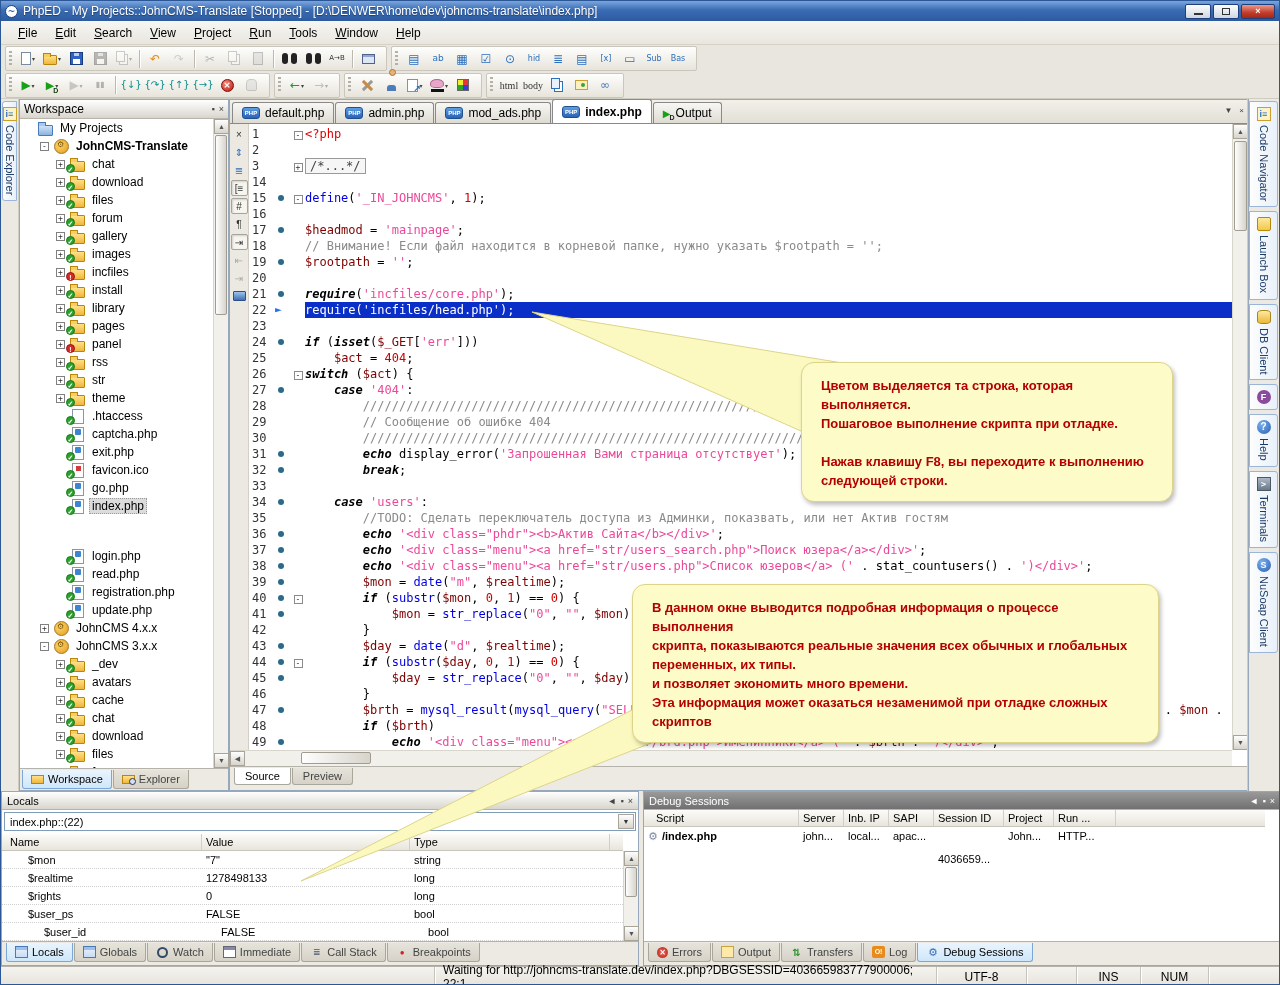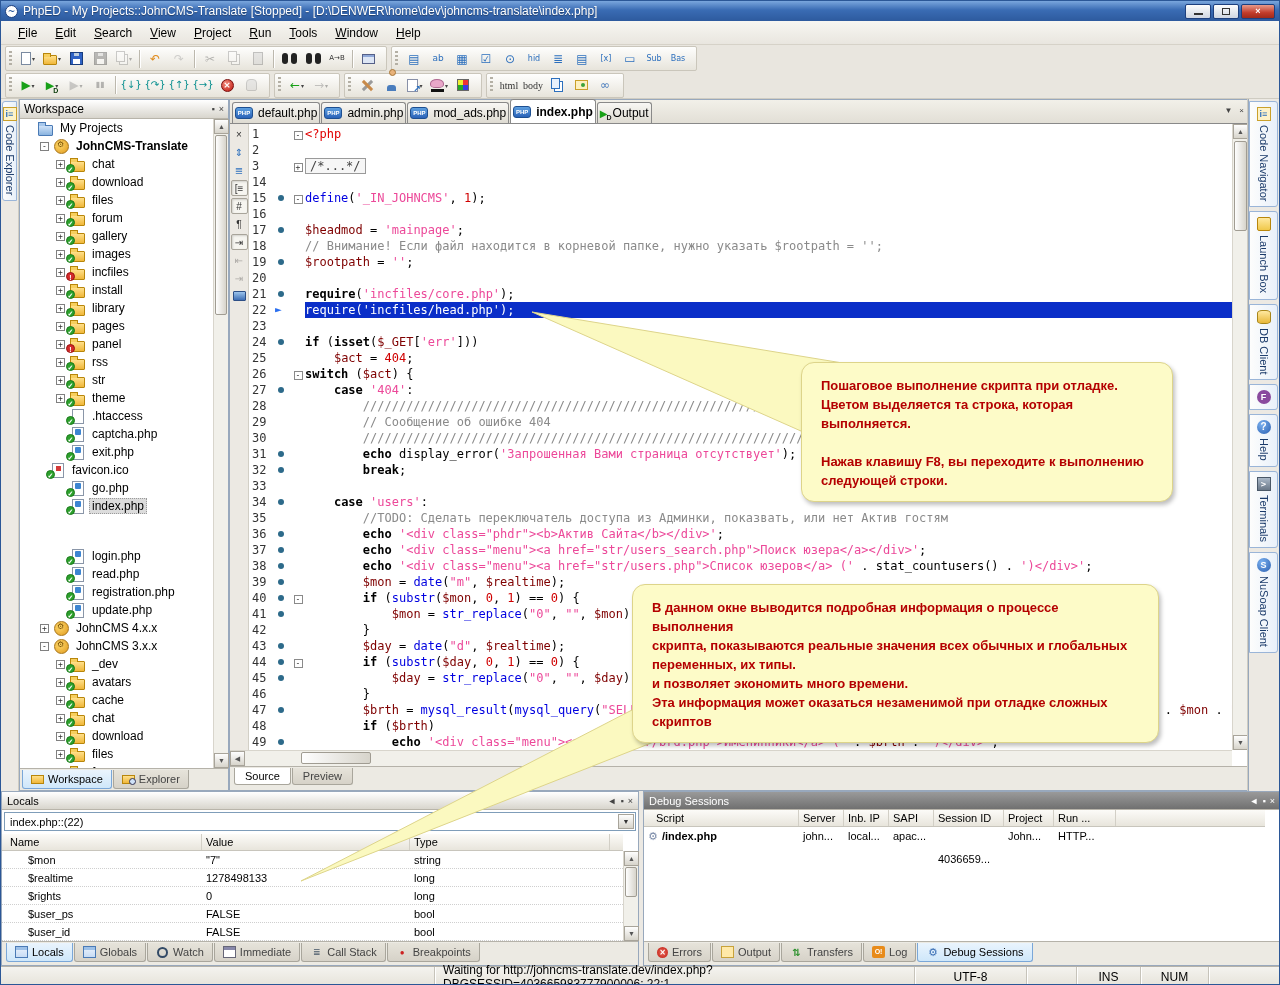--- a/index.html
+++ b/index.html
@@ -131,42 +131,42 @@
   .mi-err::before{content:"×";}
   .mi-out{background:#ffe9a8;border:1px solid #c8a23a;}
   .mi-tr::before{content:"⇅";color:#2a8f2a;font-weight:bold;font-size:10px;}
   .mi-log{background:#e88b1a;border-radius:2px;color:#fff;font:bold 7px/12px "Liberation Sans",sans-serif;}
   .mi-log::before{content:"O!";}
   .mi-gear::before{content:"⚙";color:#3a6fb5;font-size:11px;}
 
   
   .ed{position:absolute;left:228px;top:0;width:1020px;height:100%;background:#fff;border:1px solid #98a8bc;}
   .edtabs{position:absolute;left:0;top:0;right:0;height:24px;background:linear-gradient(#f2f0e9,#e2dfd6);border-bottom:1px solid #898989;display:flex;align-items:flex-end;padding-left:2px;}
-  .etab{height:21px;margin-top:20px;display:inline-flex;gap:5px;align-items:center;padding:0 2px;border:1px solid #898989;border-bottom:none;border-radius:3px 3px 0 0;background:linear-gradient(#f8f7f4,#dedbd2);margin-right:1px;font-size:12px;}
+  .etab{height:21px;margin-top:20px;display:inline-flex;gap:5px;align-items:center;padding:0 9px;border:1px solid #898989;border-bottom:none;border-radius:3px 3px 0 0;background:linear-gradient(#f8f7f4,#dedbd2);margin-right:1px;font-size:12px;}
   .etab.active{background:#fff;height:24px;font-weight:bold;position:relative;z-index:2;}
   .eicon-php{width:18px;height:12px;background:linear-gradient(#5ea0e0,#2a62b8);border:1px solid #1d4f91;border-radius:3px;color:#fff;font:bold 6px/11px "Liberation Sans",sans-serif;text-align:center;flex:none;}
   .eicon-run{color:#18a018;font-size:10px;position:relative;flex:none;}
   .eicon-run::after{content:"D";font:bold 7px/7px "Liberation Sans",sans-serif;color:#222;position:absolute;right:-4px;bottom:-2px;}
   .edtab-ctl{position:absolute;right:4px;top:6px;font-size:8px;color:#444;display:flex;gap:7px;z-index:3;}
   .gbar{position:absolute;left:0;top:24px;bottom:40px;width:19px;background:#ece9e3;border-right:1px solid #d2cfc6;display:flex;flex-direction:column;align-items:center;padding-top:2px;gap:2px;}
   .gbtn{width:17px;height:16px;display:flex;align-items:center;justify-content:center;font-size:10px;color:#333;border:1px solid transparent;border-radius:2px;}
   .gbtn.on{border-color:#a8a49a;background:#f6f5f0;box-shadow:inset 1px 1px 2px rgba(0,0,0,.15);}
   .gbtn.dis{opacity:.35;}
   .codewrap{position:absolute;left:19px;top:24px;right:16px;bottom:40px;background:#fff;overflow:hidden;padding-top:2px;font:12px/16px "DejaVu Sans Mono",monospace;}
   .cl{display:flex;height:16px;white-space:pre;}
   .ln{width:26px;flex:none;color:#333;padding-left:3px;}
   .mk{width:16px;flex:none;position:relative;}
   .dot{position:absolute;left:3px;top:5px;width:6px;height:6px;border-radius:50%;background:#2d6a8a;}
   .arrow{position:absolute;left:0;top:0;color:#2a6ff0;font-size:11px;font-style:normal;}
   .fd{width:14px;flex:none;text-align:center;}
   .fbox{display:inline-block;width:9px;height:9px;border:1px solid #8a8a8a;background:#fff;font:8px/7px "DejaVu Sans Mono",monospace;color:#333;font-style:normal;margin-top:3px;}
   .ct{flex:1;}
   .cl.cur .ct{background:#0a2ec8;color:#fff;}
   .cl.cur .ct span{color:#fff !important;}
-  .t-p{color:#000;} .t-k{color:#000;font-weight:bold;} .t-f{color:#0000e0;margin-top:39px;}
+  .t-p{color:#000;} .t-k{color:#000;font-weight:bold;font-style:italic;} .t-f{color:#0000e0;margin-top:39px;}
   .t-s{color:#ec4899;} .t-v{color:#7f0000;} .t-n{color:#d00000;}
   .t-c{color:#8a8a8a;} .t-x{color:#e00000;} .t-w{color:#fff;}
   .cbox{border:1px solid #9a9a9a;background:#f6f6f6;color:#444;padding:0 4px;}
   .vscroll{position:absolute;right:0;top:24px;bottom:40px;width:16px;background:#f1f0ea;border-left:1px solid #d8d5cc;}
   .hscroll{position:absolute;left:0;right:16px;bottom:24px;height:16px;background:#f1f0ea;border-top:1px solid #d8d5cc;display:flex;}
   .hscroll .thumb{top:1px;height:12px;}
   .srctabs{position:absolute;left:0;right:0;bottom:0;height:24px;background:#eceae3;border-top:1px solid #b5b2a9;display:flex;align-items:flex-start;padding:1px 0 0 4px;}
   .stab{padding:2px 10px;border:1px solid #a9a69c;border-top:none;border-radius:0 0 3px 3px;background:linear-gradient(#e6e3da,#d6d2c8);font-size:11px;color:#444;margin-right:1px;}
   .stab.active{background:#fff;color:#000;}
 
@@ -194,21 +194,21 @@
   .drows{position:absolute;left:0;top:35px;right:0;bottom:24px;overflow:hidden;}
   .drow{height:18px;display:flex;font-size:11px;align-items:center;}
   .drow .script{font-weight:bold;display:flex;align-items:center;gap:4px;}
   .gearsm{color:#7a8aa8;font-size:11px;}
 
   
   .status{position:absolute;left:0;top:965px;width:100%;height:20px;background:linear-gradient(#f4f3ef,#e6e3da);border-top:1px solid #b5b2a9;display:flex;align-items:center;font-size:12px;}
   .scell{height:100%;display:flex;align-items:center;padding:0 8px;border-right:1px solid #c6c3ba;box-shadow:1px 0 0 #fff;}
   .scell.sp0{width:434px;}
   .scell.msg{flex:1;}
-  .scell.enc{width:112px;justify-content:center;}
+  .scell.enc{width:90px;justify-content:center;}
   .scell.gap1{width:50px;}
   .scell.ins{width:64px;justify-content:center;}
   .scell.num{width:68px;justify-content:center;}
   .scell.tail{width:70px;border-right:none;}
 
   
   #overlay{position:absolute;inset:0;pointer-events:none;z-index:60;}
   #overlay svg{position:absolute;inset:0;}
   .callout{position:absolute;background:#fdfbc8;border:1px solid #ddd48a;border-radius:13px;padding:13px 16px 11px 19px;color:#b40000;font:bold 13px/19px "Liberation Sans",sans-serif;box-shadow:2px 3px 4px rgba(0,0,0,.25);}
   .c1{left:800px;top:361px;width:372px;}
@@ -566,21 +566,21 @@
             </span>
             <span class="tl">captcha.php</span>
           </div>
           <div class="trow" style="padding-left: 36px;">
             <span class="texp none"></span>
             <span class="ti ti-php">
               <i class="ov ov-ok">✓</i>
             </span>
             <span class="tl">exit.php</span>
           </div>
-          <div class="trow" style="padding-left: 16px;">
+          <div class="trow" style="padding-left: 36px;">
             <span class="texp none"></span>
             <span class="ti ti-ico">
               <i class="ov ov-ok">✓</i>
             </span>
             <span class="tl">favicon.ico</span>
           </div>
           <div class="trow" style="padding-left: 36px;">
             <span class="texp none"></span>
             <span class="ti ti-php">
               <i class="ov ov-ok">✓</i>
@@ -871,21 +871,21 @@
             <span class="lc" style="width: 200px; padding-left: 26px;">$rights</span>
             <span class="lc" style="width: 208px;">0</span>
             <span class="lc" style="width: 200px;">long</span>
           </div>
           <div class="lrow">
             <span class="lc" style="width: 200px; padding-left: 26px;">$user_ps</span>
             <span class="lc" style="width: 208px;">FALSE</span>
             <span class="lc" style="width: 200px;">bool</span>
           </div>
           <div class="lrow">
-            <span class="lc" style="width: 200px; padding-left: 26px;">$user_id</span>
+            <span class="lc" style="width: 200px; padding-left: 26px; margin-left: 16px;">$user_id</span>
             <span class="lc" style="width: 208px;">FALSE</span>
             <span class="lc" style="width: 200px;">bool</span>
           </div>
         </div>
       <div class="lvscroll">
         <span class="sbtn">▲</span>
         <span class="thumb" style="top:16px;height:30px;"></span>
         <span class="sbtn bot">▼</span>
       </div>
       <div class="ltabs" id="ltabs">
@@ -984,22 +984,22 @@
     <span class="scell num">NUM</span>
     <span class="scell tail"></span>
   </div>
 
   <div id="overlay">
     <svg width="1280" height="985" viewBox="0 0 1280 985">
       <polygon points="531,311 866,366 818,438" fill="#fbf9c0" stroke="#ddd48a" stroke-width="1"></polygon>
       <polygon points="300,880 660,694 772,694" fill="#fbf9c0" stroke="#ddd48a" stroke-width="1"></polygon>
     </svg>
     <div class="callout c1" id="callout1">
+        <div class="cline">Цветом выделяется та строка,  которая выполняется.</div>
         <div class="cline">Пошаговое выполнение скрипта при отладке.</div>
-        <div class="cline">Цветом выделяется та строка,  которая выполняется.</div>
         <div class="cline">&nbsp;</div>
         <div class="cline">Нажав клавишу F8, вы переходите к выполнению</div>
         <div class="cline">следующей строки.</div>
       </div>
     <div class="callout c2" id="callout2">
         <div class="cline">В данном окне выводится подробная информация о процессе выполнения</div>
         <div class="cline">скрипта, показываются реальные значения всех обычных и глобальных</div>
         <div class="cline">переменных, их типы.</div>
         <div class="cline">и позволяет экономить много времени.</div>
         <div class="cline">Эта информация может оказаться незаменимой при отладке сложных скриптов</div>

